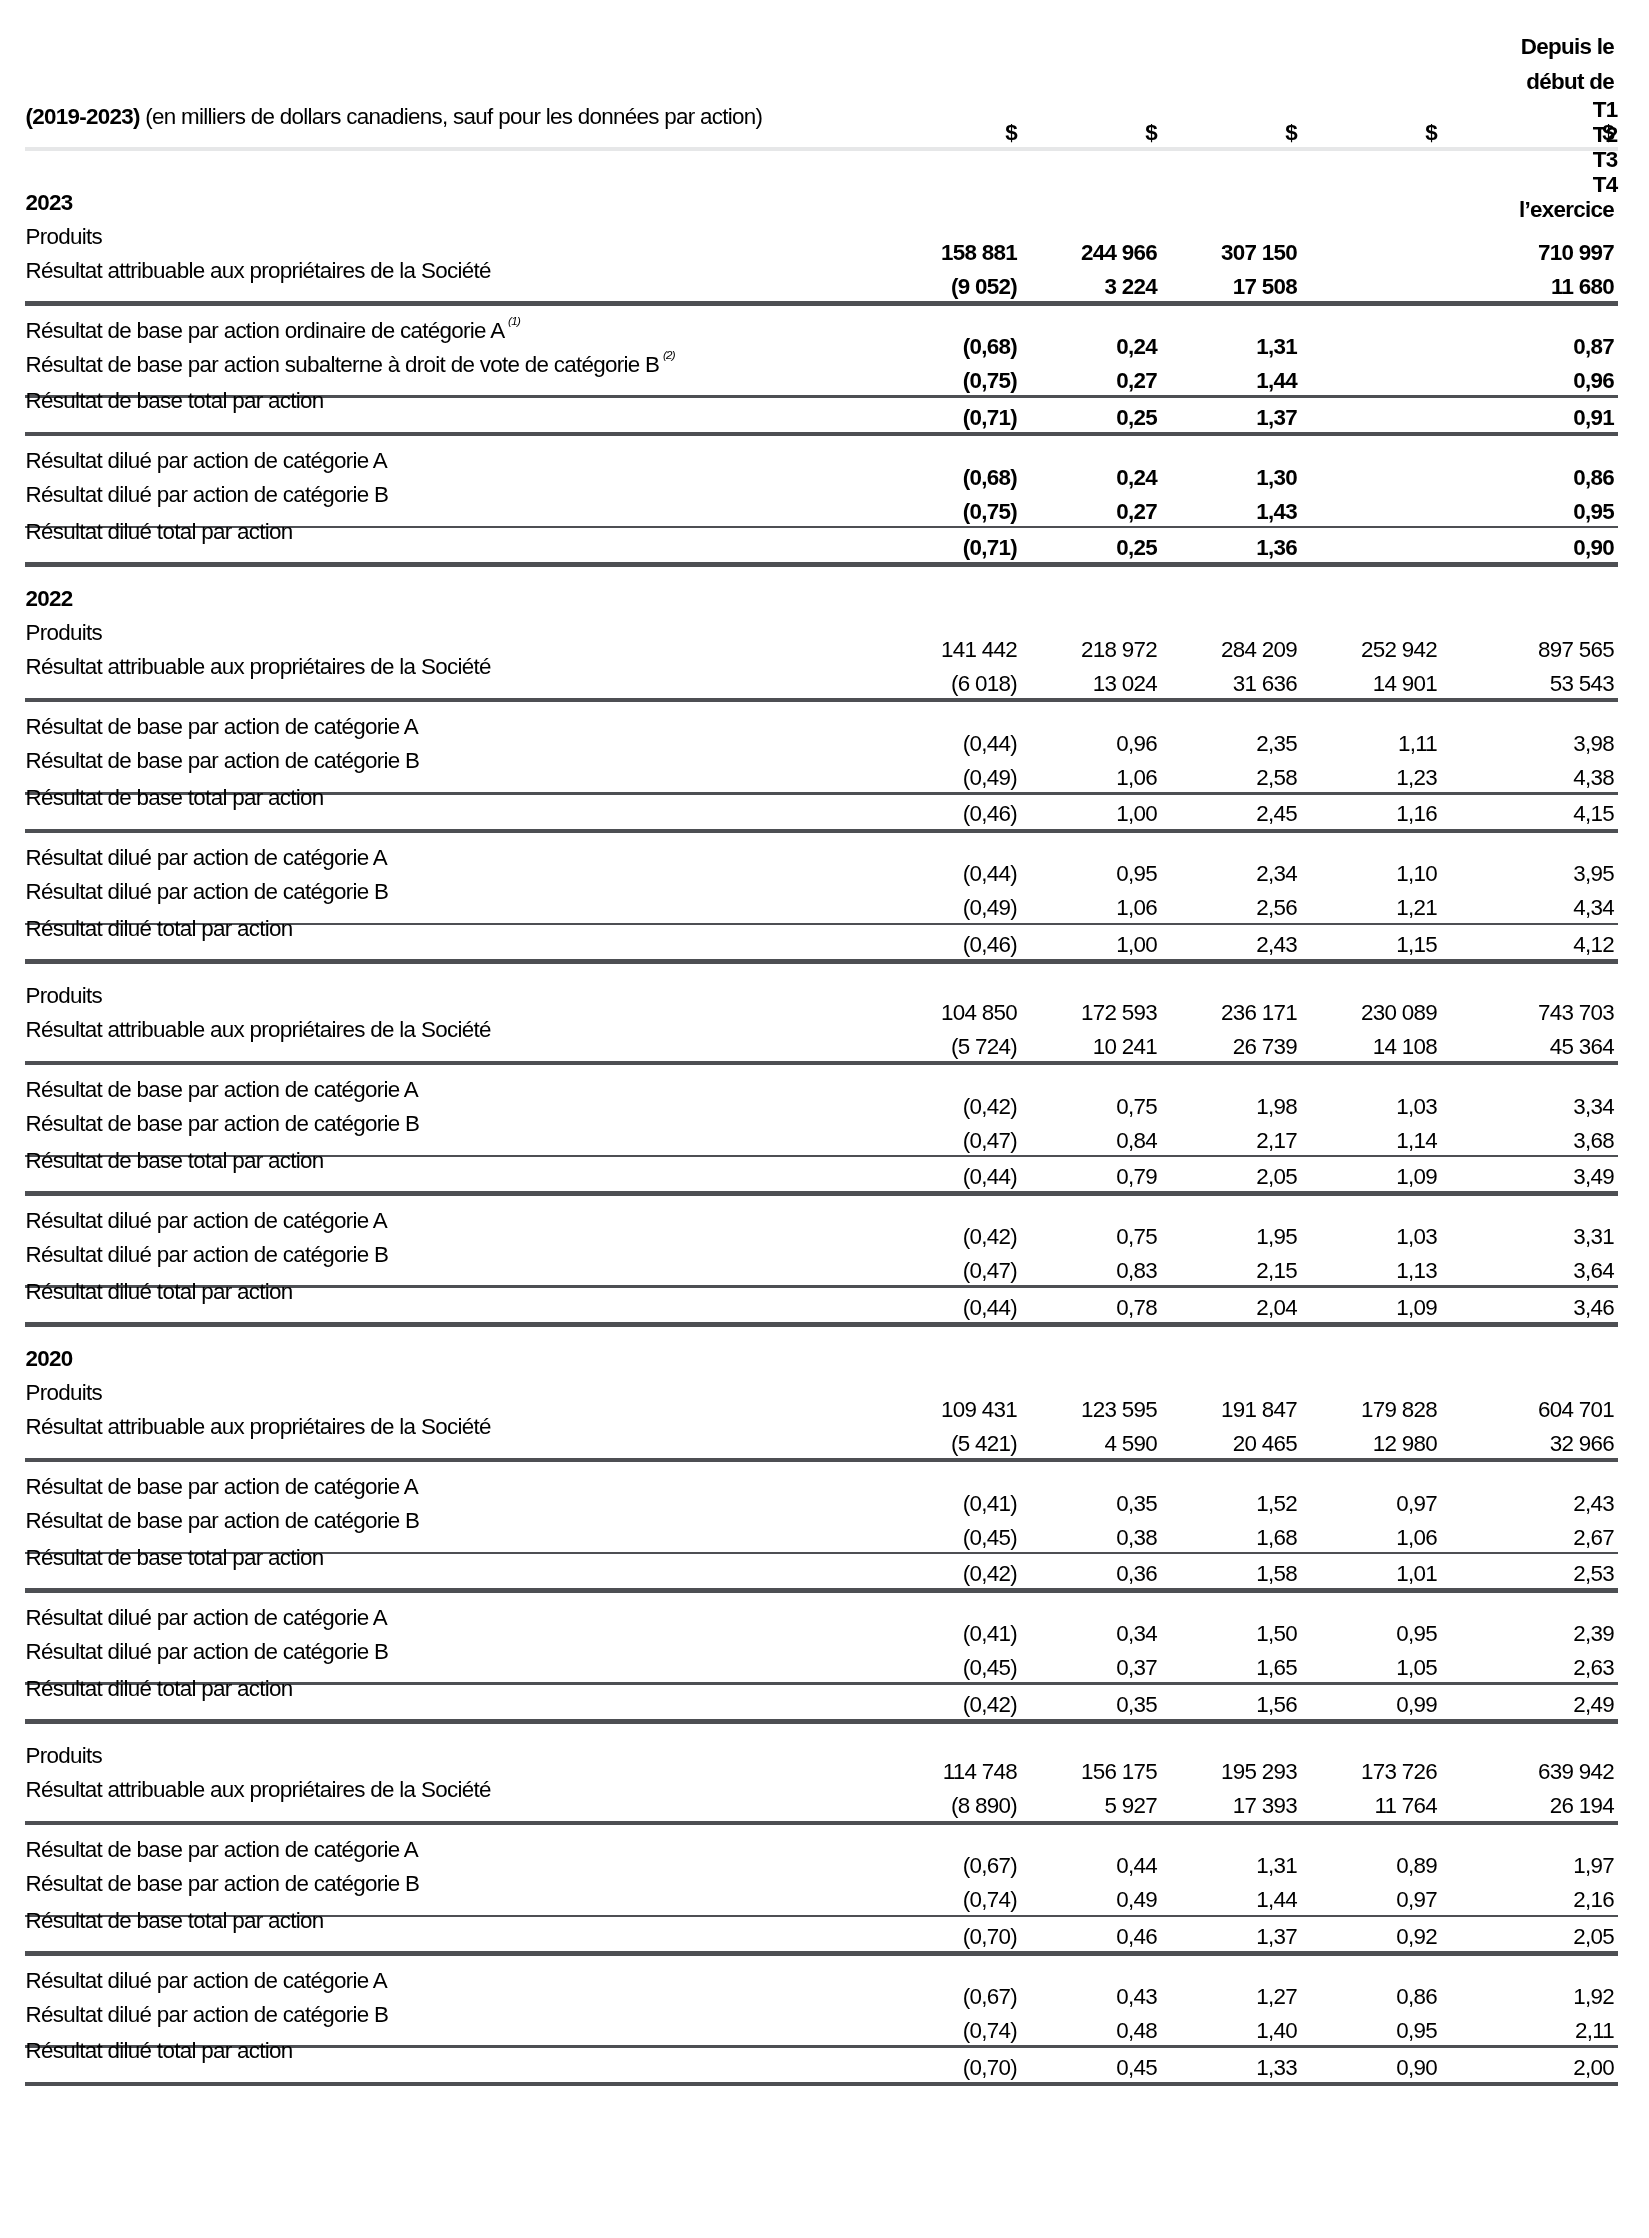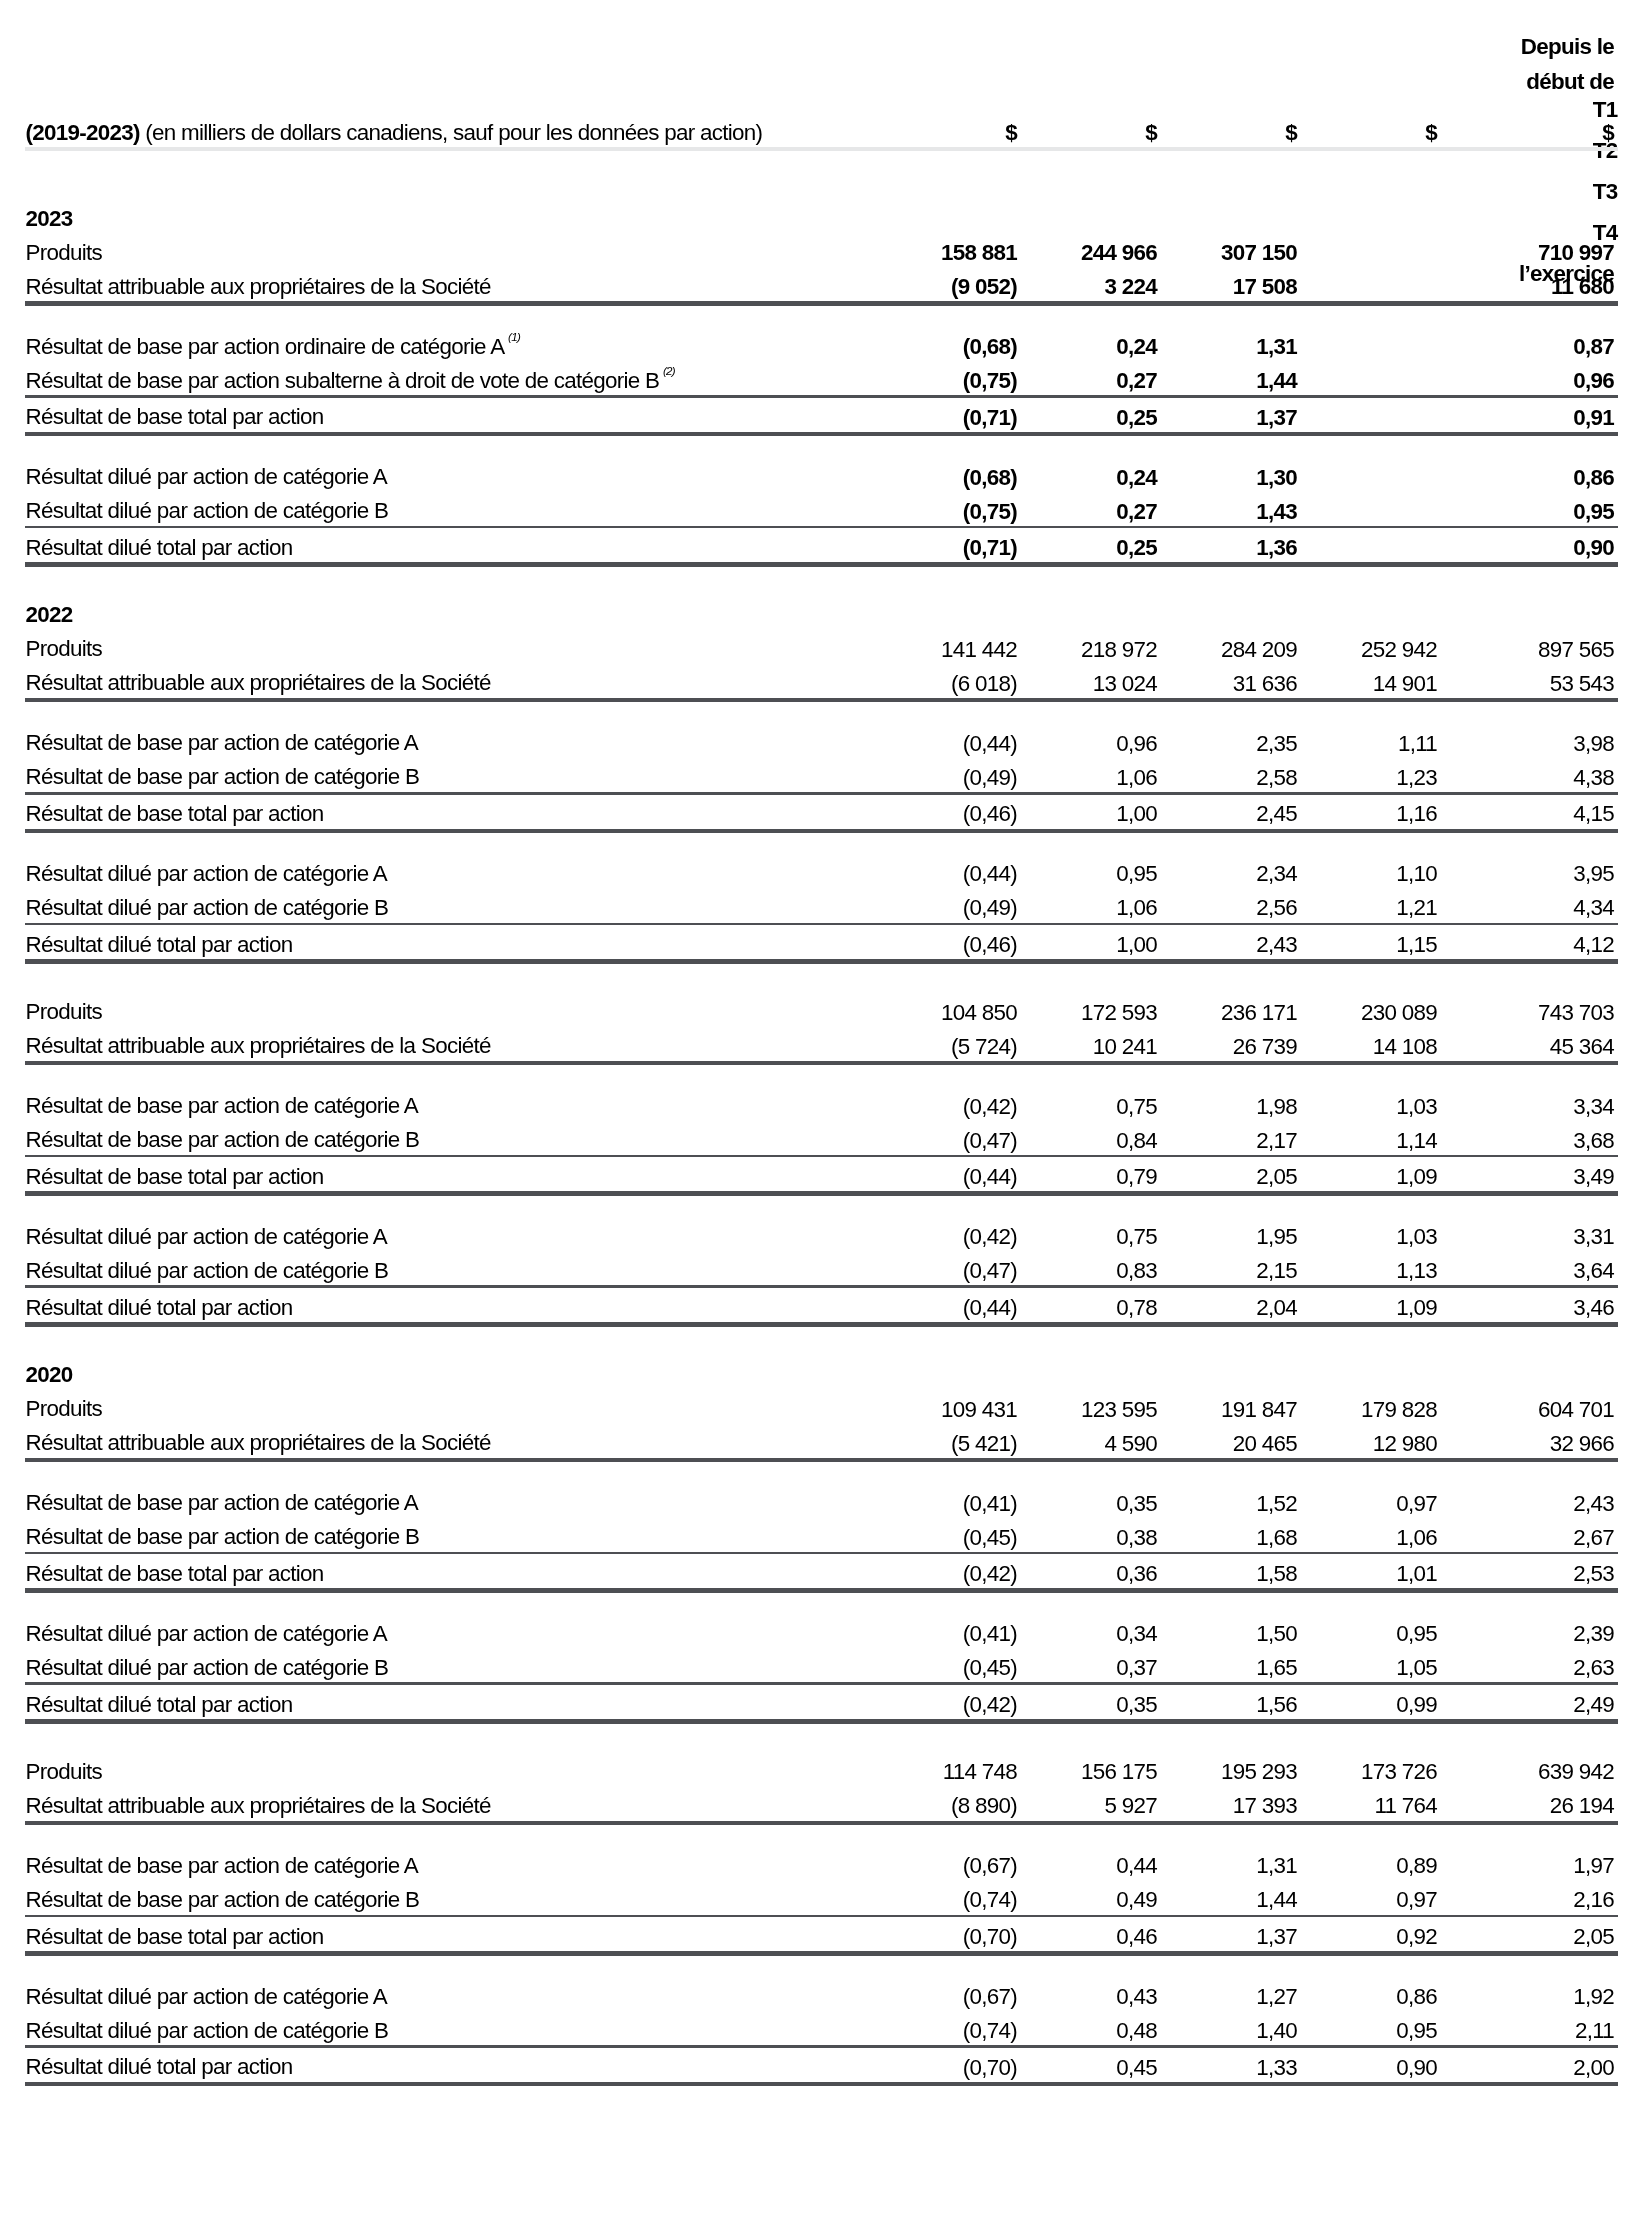--- a/index.html
+++ b/index.html
@@ -2,24 +2,24 @@
 <html style="font-size:7.2px"><head>
 <meta charset="utf-8">
 <style>
   html, body { margin: 0; padding: 0; background: #ffffff; }
   body {
     width: 1650px; height: 2321px; position: relative; overflow: hidden;
     font-family: "Liberation Sans", sans-serif; color: #000;
   }
   .page { position: absolute; left: 24.6px; top: 0; width: 1593px; }
   .row { position: relative; height: 34px; display: flex; align-items: flex-end; font-size: 22.4px; line-height: 1; letter-spacing: -0.7px; }
-  .lbl { flex: 1; white-space: nowrap; padding-bottom: 3px; padding-left: 0.9px; }
+  .lbl { flex: 1; white-space: nowrap; padding-bottom: 19px; padding-left: 0.9px; }
   .c { width: 140px; text-align: right; white-space: nowrap; padding-bottom: 2.7px; }
   .c.ytd { width: 177px; padding-right: 3.6px; }
-  .bold { font-weight: bold; margin-top: 16px; }
+  .bold { font-weight: bold; }
   sup.fn { font-size: 11.6px; font-style: italic; vertical-align: 12.5px; margin-left: 3.6px; }
   .hdr { position: absolute; top: 0; left: 0; right: 0; height: 148px; }
   .hdr .row { height: 35px; }
   .hdr-line { position: absolute; left: 0; right: 0; top: 147px; height: 3.6px; background: #e6e7e8; }
   .rule-thin { height: 2.7px; background: #4d4f53; }
   .rule-thick { height: 4.5px; background: #4d4f53; }
   .gap-section { height: 29px; }
   .gap-block { height: 21.5px; }
   .year-lbl { font-weight: bold; margin-top: 6px; }
 </style>

